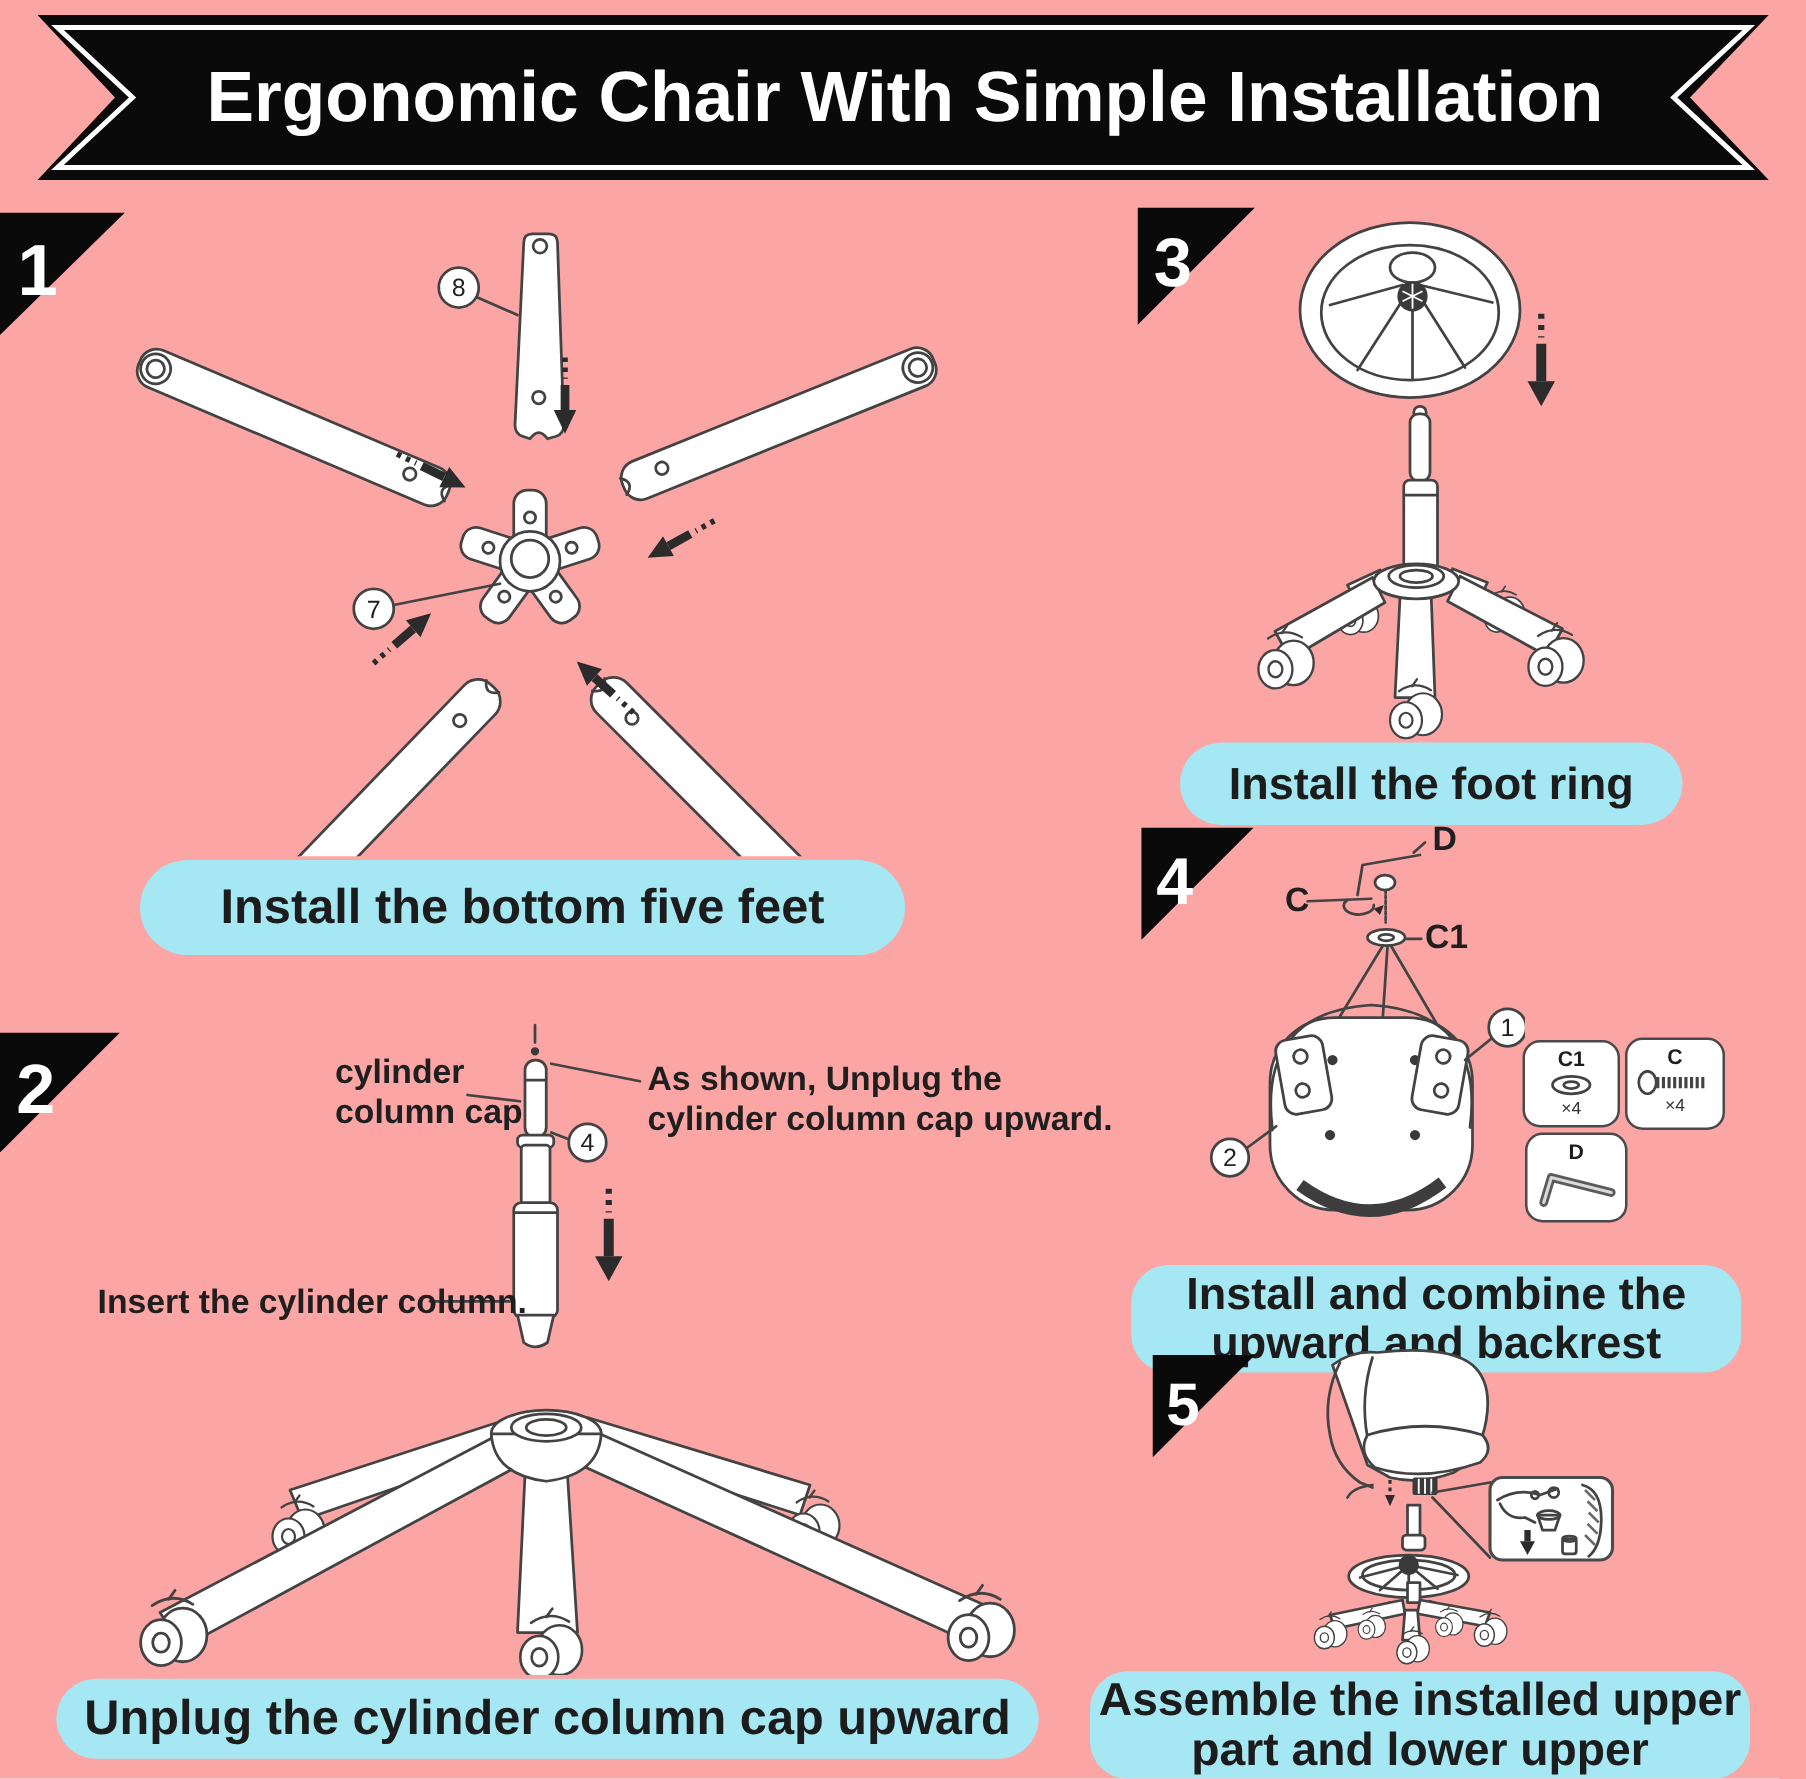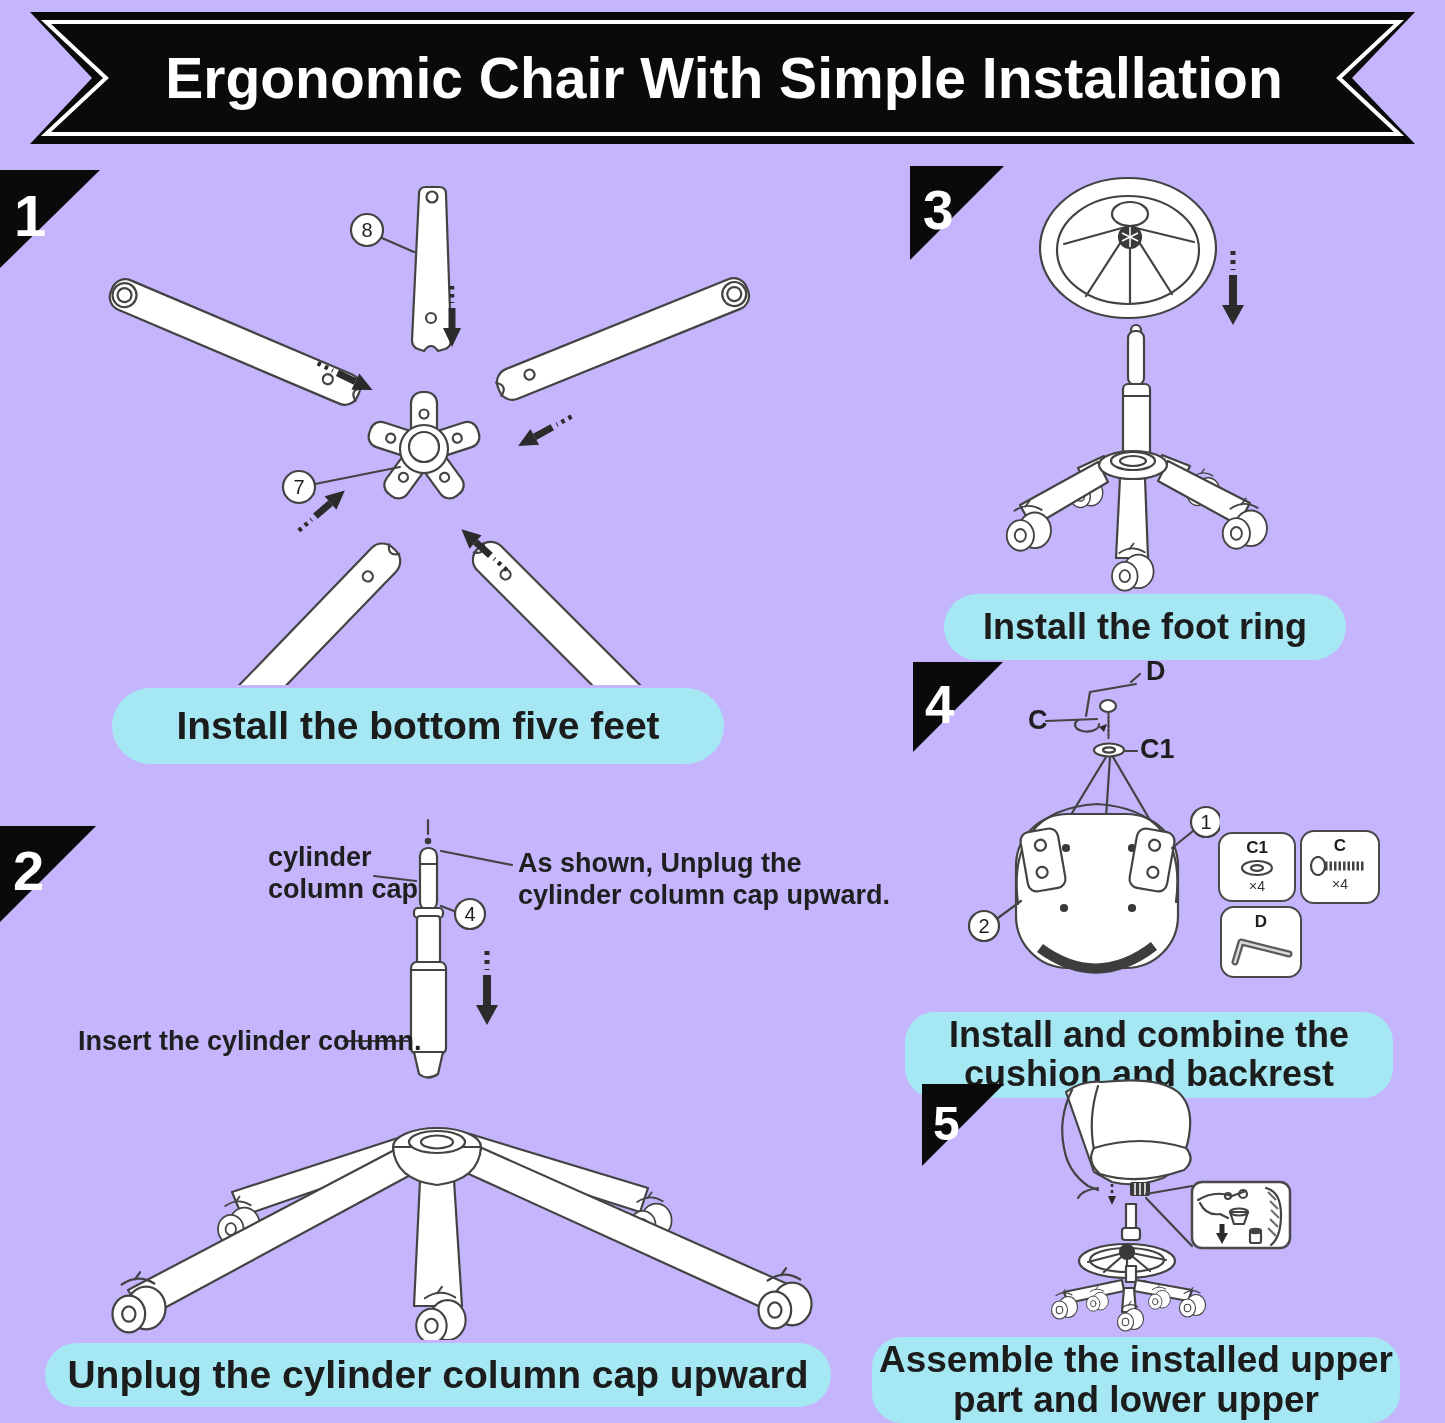--- a/index.html
+++ b/index.html
@@ -1,16 +1,16 @@
 <!DOCTYPE html>
 <html><head>
 <meta charset="utf-8">
 <style>
   html,body{margin:0;padding:0;background:#fff;}
-  .page{position:relative;width:1445px;height:1423px;background:#c4b5fd;overflow:hidden;
+  .page{position:relative;width:1445px;height:1423px;background:#fca5a5;overflow:hidden;
         font-family:"Liberation Sans","DejaVu Sans",sans-serif;color:#1d1d1d;}
   .abs{position:absolute;}
   
   .ln{stroke:#434343;stroke-width:2.2;fill:none;stroke-linecap:round;stroke-linejoin:round;}
   .lnf{stroke:#434343;stroke-width:2.2;fill:#fff;stroke-linejoin:round;}
   .lnd{stroke:#3a3a3a;stroke-width:2.2;fill:#3a3a3a;}
   .blk{fill:#2b2b2b;stroke:none;}
   .lbl{font-family:"Liberation Sans","DejaVu Sans",sans-serif;font-weight:700;font-size:27px;fill:#1f1f1f;stroke:none;}
   .circnum{font-family:"Liberation Sans","DejaVu Sans",sans-serif;font-weight:400;font-size:20px;fill:#1f1f1f;stroke:none;text-anchor:middle;}
   .boxlbl{font-family:"Liberation Sans","DejaVu Sans",sans-serif;font-weight:700;font-size:17px;}
@@ -345,21 +345,21 @@
     <span class="boxlbl">D</span>
     <svg width="68" height="36" viewBox="0 0 68 36">
       <path d="M8,30 L14,10 L62,22" stroke="#5a5a5a" stroke-width="7" fill="none" stroke-linecap="round" stroke-linejoin="round"></path>
       <path d="M8,30 L14,10 L62,22" stroke="#d9d9d9" stroke-width="2.5" fill="none" stroke-linecap="round" stroke-linejoin="round"></path>
     </svg>
     <span class="hwqty"></span>
   </div>
 
   <div class="pill" style="left:905px;top:1012px;width:488px;height:86px;border-radius:30px;font-size:36px">
     <span>Install and combine the</span>
-    <span>cushion and backrest</span>
+    <span>upward and backrest</span>
   </div>
 
   <svg class="tri" style="left:922px;top:1084px" width="82" height="82" viewBox="0 0 82 82">
     <polygon points="0,0 82,0 0,82" fill="#0a0a0a"></polygon>
     <text x="11" y="56" font-size="48">5</text>
   </svg>
 
   <svg class="abs" style="left:990px;top:1078px" width="455" height="258" viewBox="990 1078 455 258">
 
     <g>

